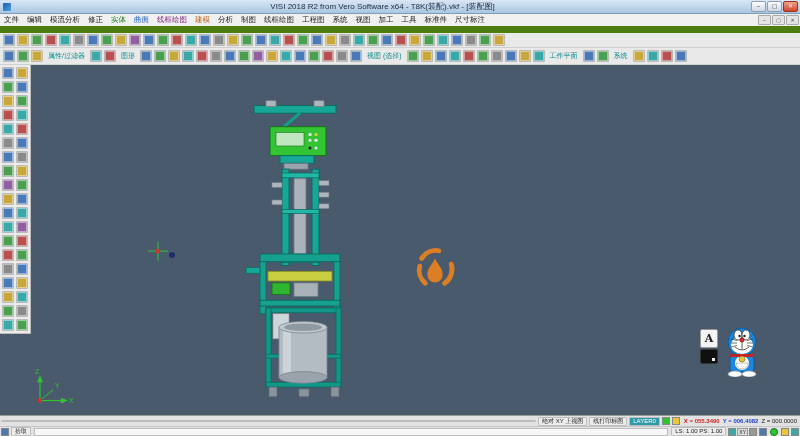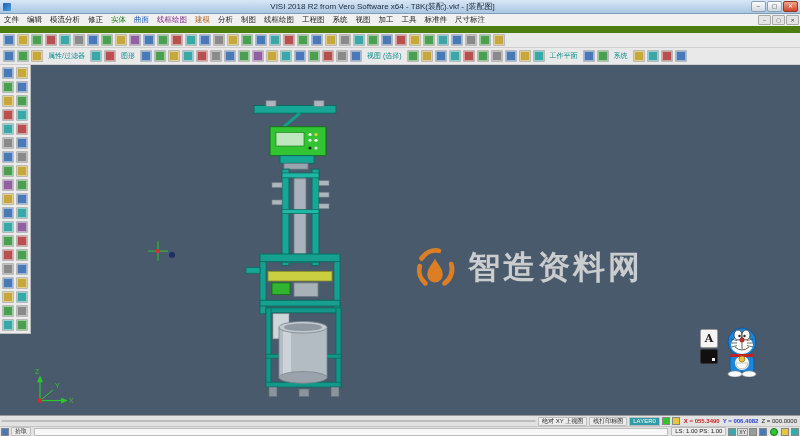--- a/index.html
+++ b/index.html
@@ -308,21 +308,20 @@
 
       <div class="watermark">
         <svg width="46" height="46" viewBox="0 0 48 48">
           <g fill="none" stroke="#e8821e" stroke-width="5" stroke-linecap="round">
             <path d="M14 40 A18 18 0 0 1 8 22"></path>
             <path d="M10 14 A18 18 0 0 1 28 6"></path>
             <path d="M34 40 A18 18 0 0 0 41 20"></path>
           </g>
           <path d="M24 14 C20 22 16 24 16 31 a8 8 0 0 0 16 0 C32 24 28 22 24 14" fill="#e8821e"></path>
         </svg>
-        <span class="wm-text">智造资料网</span>
       </div>
 
       <div class="a-panel">
         <div class="a-top">A</div>
         <div class="a-bottom"></div>
       </div>
 
       <svg class="doraemon" width="46" height="50" viewBox="0 0 46 50">
         <rect x="11" y="29" width="24" height="16" rx="3" fill="#1e86d8" stroke="#0d5a9a" stroke-width="1"></rect>
         <circle cx="23" cy="15" r="14" fill="#1e86d8" stroke="#0d5a9a" stroke-width="1"></circle>

